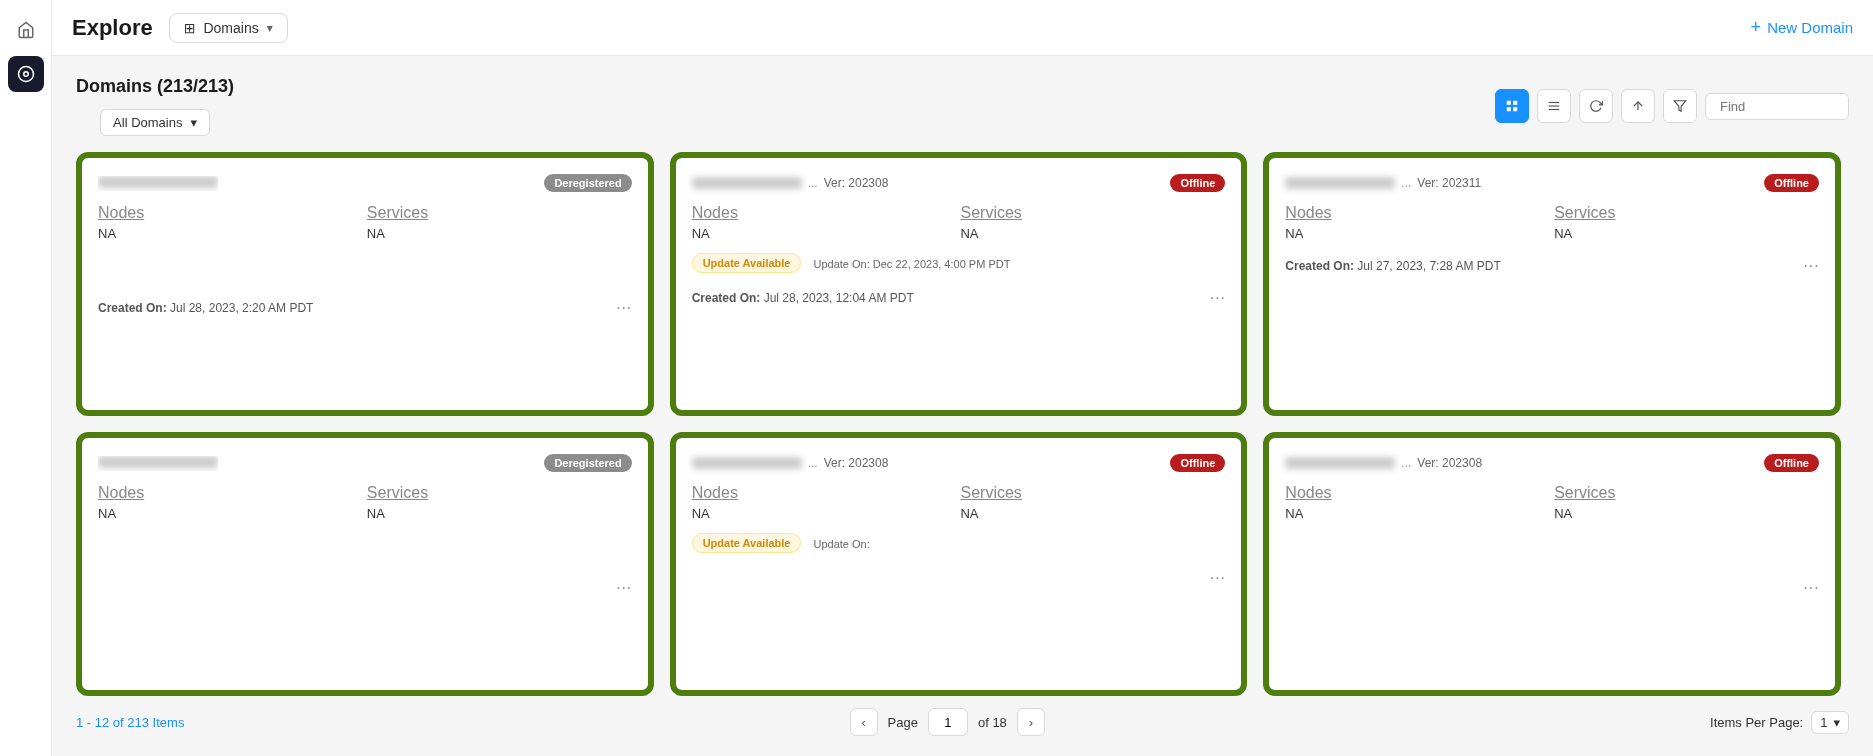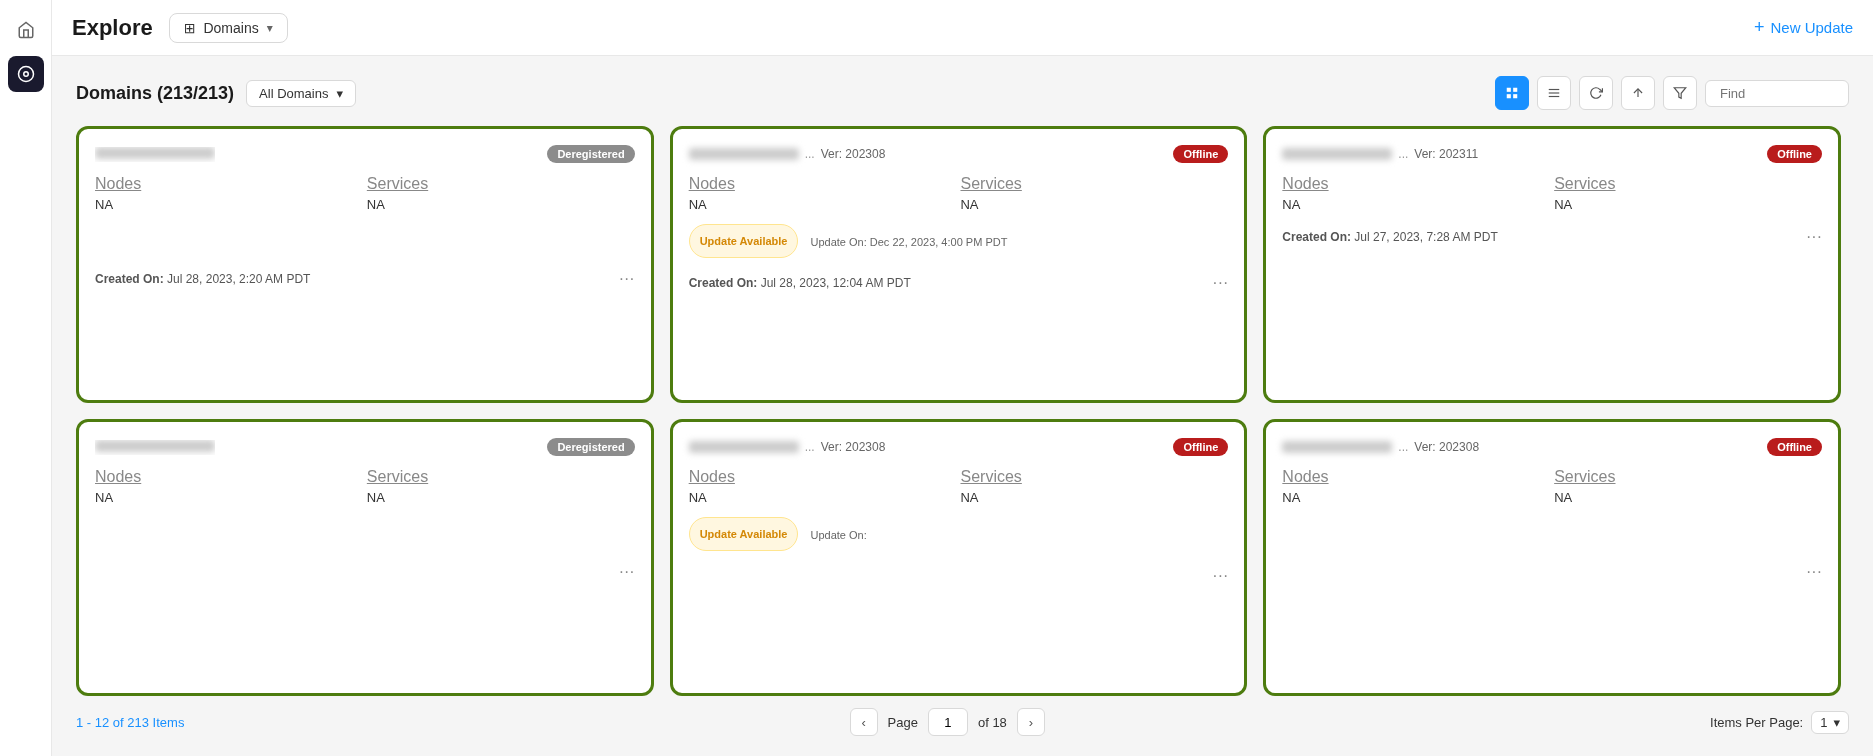--- a/index.html
+++ b/index.html
@@ -96,20 +96,21 @@
     .content-header {
       display: flex;
       align-items: center;
       justify-content: space-between;
       margin-bottom: 16px;
     }
     .content-header-left {
       display: flex;
       align-items: center;
       gap: 12px;
+      flex-direction: column;
     }
     .domains-count-title {
       font-size: 18px;
       font-weight: 700;
       color: #1a1a1a;
     }
     .filter-dropdown {
       border: 1px solid #d9d9d9;
       border-radius: 6px;
       padding: 5px 12px;
@@ -161,21 +162,21 @@
       flex: 1;
       overflow-y: auto;
       padding-right: 8px;
     }
     .cards-grid::-webkit-scrollbar { width: 8px; }
     .cards-grid::-webkit-scrollbar-thumb { background: #bbb; border-radius: 4px; }
     .cards-grid::-webkit-scrollbar-track { background: #f0f0f0; }
 
     .domain-card {
       background: #fff;
-      border: 3px solid #4d7c0f;
+      border: 6px solid #4d7c0f;
       border-radius: 12px;
       padding: 16px;
       display: flex;
       flex-direction: column;
       gap: 12px;
       cursor: pointer;
     }
 
     .card-header {
       display: flex;
@@ -236,21 +237,21 @@
     .card-update-row {
       display: flex;
       align-items: center;
       gap: 12px;
     }
     .badge-update {
       background: #fff7e0;
       color: #d48806;
       border: 1px solid #ffe58f;
       border-radius: 20px;
-      padding: 10px 10px;
+      padding: 3px 10px;
       font-size: 11px;
       font-weight: 600;
     }
     .badge-latest {
       background: #f6ffed;
       color: #52c41a;
       border: 1px solid #b7eb8f;
       border-radius: 20px;
       padding: 3px 10px;
       font-size: 11px;
@@ -368,21 +369,21 @@
     <div class="top-bar-left">
       <span class="page-title">Explore</span>
       <div class="domains-selector">
         <span style="font-size:14px;">⊞</span>
         <span>Domains</span>
         <span class="chevron-down">▾</span>
       </div>
     </div>
     <button class="new-domain-btn">
       <span style="font-size:18px; font-weight:300;">+</span>
-      <span>New Update</span>
+      <span>New Domain</span>
     </button>
   </div>
 
   <div class="content-area">
 
     <div class="content-header">
       <div class="content-header-left">
         <span class="domains-count-title">Domains (213/213)</span>
         <div class="filter-dropdown">
           <span>All Domains</span>

